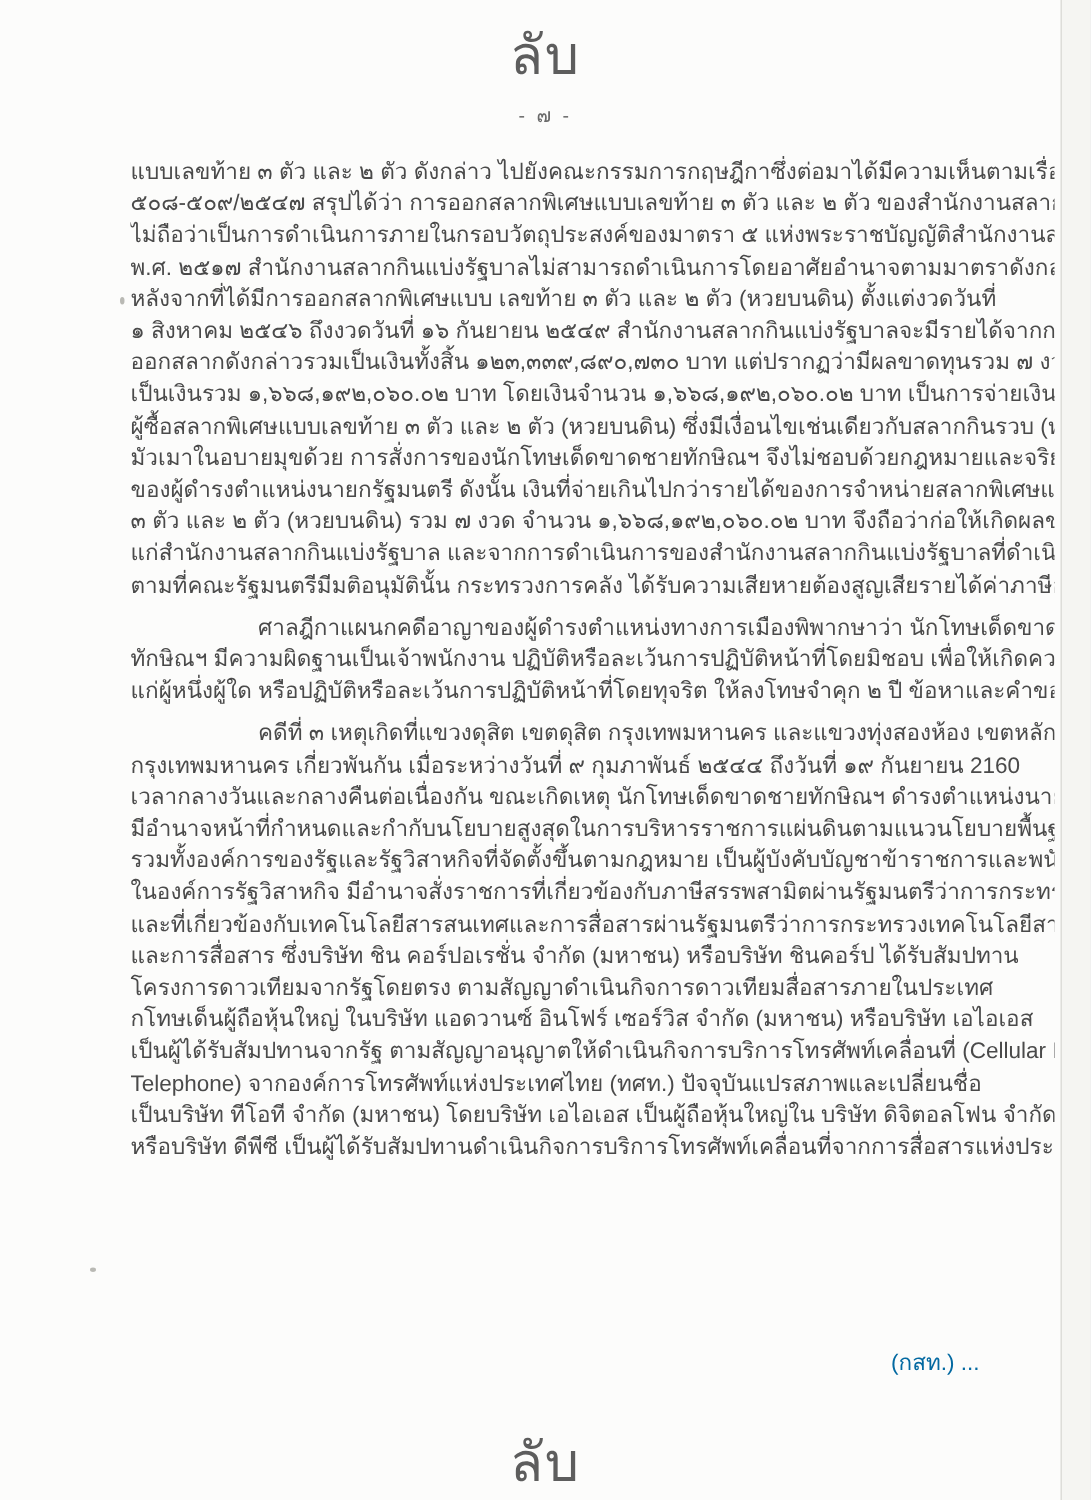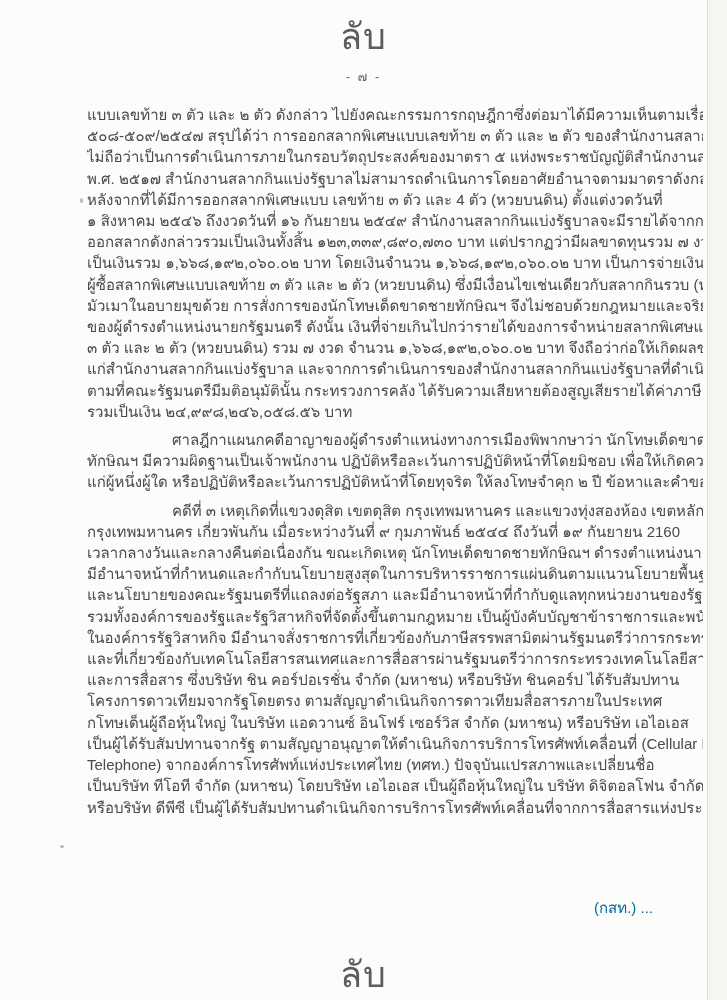--- a/index.html
+++ b/index.html
@@ -80,43 +80,41 @@
   <div class="secret-top">ลับ</div>
 
   <div class="page-num">- ๗ -</div>
 
   <div class="doc-body">
       <div class="para">
         <div class="line">แบบเลขท้าย ๓ ตัว และ ๒ ตัว ดังกล่าว ไปยังคณะกรรมการกฤษฎีกาซึ่งต่อมาได้มีความเห็นตามเรื่องเสร็จที่</div>
         <div class="line">๕๐๘-๕๐๙/๒๕๔๗ สรุปได้ว่า การออกสลากพิเศษแบบเลขท้าย ๓ ตัว และ ๒ ตัว ของสำนักงานสลากกินแบ่งรัฐบาล</div>
         <div class="line">ไม่ถือว่าเป็นการดำเนินการภายในกรอบวัตถุประสงค์ของมาตรา ๕ แห่งพระราชบัญญัติสำนักงานสลากกินแบ่งรัฐบาล</div>
         <div class="line">พ.ศ. ๒๕๑๗ สำนักงานสลากกินแบ่งรัฐบาลไม่สามารถดำเนินการโดยอาศัยอำนาจตามมาตราดังกล่าวได้</div>
-        <div class="line">หลังจากที่ได้มีการออกสลากพิเศษแบบ เลขท้าย ๓ ตัว และ 4 ตัว (หวยบนดิน) ตั้งแต่งวดวันที่</div>
+        <div class="line">หลังจากที่ได้มีการออกสลากพิเศษแบบ เลขท้าย ๓ ตัว และ ๒ ตัว (หวยบนดิน) ตั้งแต่งวดวันที่</div>
         <div class="line">๑ สิงหาคม ๒๕๔๖ ถึงงวดวันที่ ๑๖ กันยายน ๒๕๔๙ สำนักงานสลากกินแบ่งรัฐบาลจะมีรายได้จากการ</div>
         <div class="line">ออกสลากดังกล่าวรวมเป็นเงินทั้งสิ้น ๑๒๓,๓๓๙,๘๙๐,๗๓๐ บาท แต่ปรากฏว่ามีผลขาดทุนรวม ๗ งวด</div>
         <div class="line">เป็นเงินรวม ๑,๖๖๘,๑๙๒,๐๖๐.๐๒ บาท โดยเงินจำนวน ๑,๖๖๘,๑๙๒,๐๖๐.๐๒ บาท เป็นการจ่ายเงินให้แก่</div>
         <div class="line">ผู้ซื้อสลากพิเศษแบบเลขท้าย ๓ ตัว และ ๒ ตัว (หวยบนดิน) ซึ่งมีเงื่อนไขเช่นเดียวกับสลากกินรวบ (หวยใต้ดิน)</div>
         <div class="line">มัวเมาในอบายมุขด้วย การสั่งการของนักโทษเด็ดขาดชายทักษิณฯ จึงไม่ชอบด้วยกฎหมายและจริยธรรม</div>
         <div class="line">ของผู้ดำรงตำแหน่งนายกรัฐมนตรี ดังนั้น เงินที่จ่ายเกินไปกว่ารายได้ของการจำหน่ายสลากพิเศษแบบเลขท้าย</div>
         <div class="line">๓ ตัว และ ๒ ตัว (หวยบนดิน) รวม ๗ งวด จำนวน ๑,๖๖๘,๑๙๒,๐๖๐.๐๒ บาท จึงถือว่าก่อให้เกิดผลขาดทุน</div>
         <div class="line">แก่สำนักงานสลากกินแบ่งรัฐบาล และจากการดำเนินการของสำนักงานสลากกินแบ่งรัฐบาลที่ดำเนินการ</div>
         <div class="line">ตามที่คณะรัฐมนตรีมีมติอนุมัตินั้น กระทรวงการคลัง ได้รับความเสียหายต้องสูญเสียรายได้ค่าภาษีอากร</div>
-        <div class="line">รวมเป็นเงิน ๒๔,๙๙๘,๒๔๖,๐๕๘.๕๖ บาท</div>
       </div>
       <div class="para">
         <div class="line indent">ศาลฎีกาแผนกคดีอาญาของผู้ดำรงตำแหน่งทางการเมืองพิพากษาว่า นักโทษเด็ดขาดชาย</div>
         <div class="line">ทักษิณฯ มีความผิดฐานเป็นเจ้าพนักงาน ปฏิบัติหรือละเว้นการปฏิบัติหน้าที่โดยมิชอบ เพื่อให้เกิดความเสียหาย</div>
         <div class="line">แก่ผู้หนึ่งผู้ใด หรือปฏิบัติหรือละเว้นการปฏิบัติหน้าที่โดยทุจริต ให้ลงโทษจำคุก ๒ ปี ข้อหาและคำขออื่น</div>
       </div>
       <div class="para">
         <div class="line indent">คดีที่ ๓ เหตุเกิดที่แขวงดุสิต เขตดุสิต กรุงเทพมหานคร และแขวงทุ่งสองห้อง เขตหลักสี่</div>
         <div class="line">กรุงเทพมหานคร เกี่ยวพันกัน เมื่อระหว่างวันที่ ๙ กุมภาพันธ์ ๒๕๔๔ ถึงวันที่ ๑๙ กันยายน 2160</div>
         <div class="line">เวลากลางวันและกลางคืนต่อเนื่องกัน ขณะเกิดเหตุ นักโทษเด็ดขาดชายทักษิณฯ ดำรงตำแหน่งนายกรัฐมนตรี</div>
         <div class="line">มีอำนาจหน้าที่กำหนดและกำกับนโยบายสูงสุดในการบริหารราชการแผ่นดินตามแนวนโยบายพื้นฐานแห่งรัฐ</div>
-        <div class="line">และนโยบายของคณะรัฐมนตรีที่แถลงต่อรัฐสภา และมีอำนาจหน้าที่กำกับดูแลทุกหน่วยงานของรัฐ</div>
         <div class="line">รวมทั้งองค์การของรัฐและรัฐวิสาหกิจที่จัดตั้งขึ้นตามกฎหมาย เป็นผู้บังคับบัญชาข้าราชการและพนักงาน</div>
         <div class="line">ในองค์การรัฐวิสาหกิจ มีอำนาจสั่งราชการที่เกี่ยวข้องกับภาษีสรรพสามิตผ่านรัฐมนตรีว่าการกระทรวงการคลัง</div>
         <div class="line">และที่เกี่ยวข้องกับเทคโนโลยีสารสนเทศและการสื่อสารผ่านรัฐมนตรีว่าการกระทรวงเทคโนโลยีสารสนเทศ</div>
         <div class="line">และการสื่อสาร ซึ่งบริษัท ชิน คอร์ปอเรชั่น จำกัด (มหาชน) หรือบริษัท ชินคอร์ป ได้รับสัมปทาน</div>
         <div class="line">โครงการดาวเทียมจากรัฐโดยตรง ตามสัญญาดำเนินกิจการดาวเทียมสื่อสารภายในประเทศ</div>
         <div class="line">กโทษเด็นผู้ถือหุ้นใหญ่ ในบริษัท แอดวานซ์ อินโฟร์ เซอร์วิส จำกัด (มหาชน) หรือบริษัท เอไอเอส</div>
         <div class="line">เป็นผู้ได้รับสัมปทานจากรัฐ ตามสัญญาอนุญาตให้ดำเนินกิจการบริการโทรศัพท์เคลื่อนที่ (Cellular Mobile</div>
         <div class="line">Telephone) จากองค์การโทรศัพท์แห่งประเทศไทย (ทศท.) ปัจจุบันแปรสภาพและเปลี่ยนชื่อ</div>
         <div class="line">เป็นบริษัท ทีโอที จำกัด (มหาชน) โดยบริษัท เอไอเอส เป็นผู้ถือหุ้นใหญ่ใน บริษัท ดิจิตอลโฟน จำกัด</div>
         <div class="line">หรือบริษัท ดีพีซี เป็นผู้ได้รับสัมปทานดำเนินกิจการบริการโทรศัพท์เคลื่อนที่จากการสื่อสารแห่งประเทศไทย</div>

